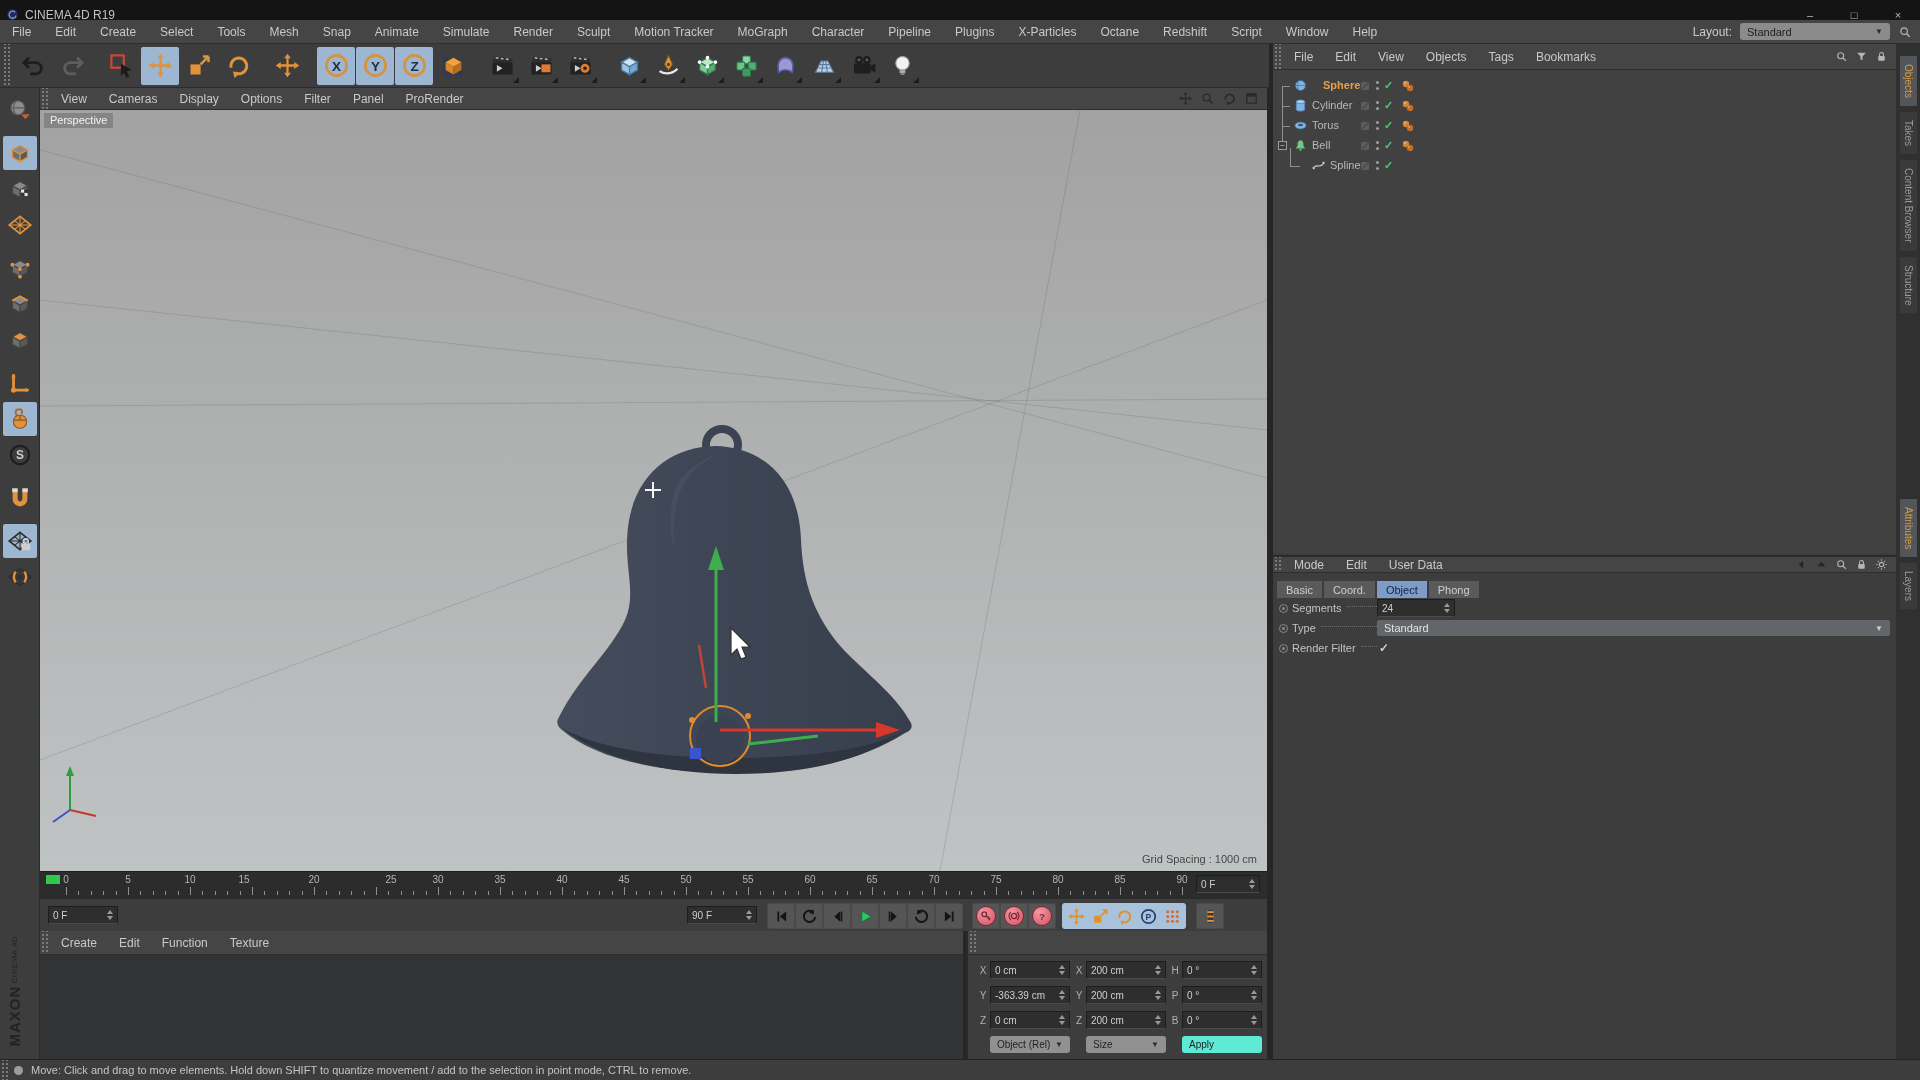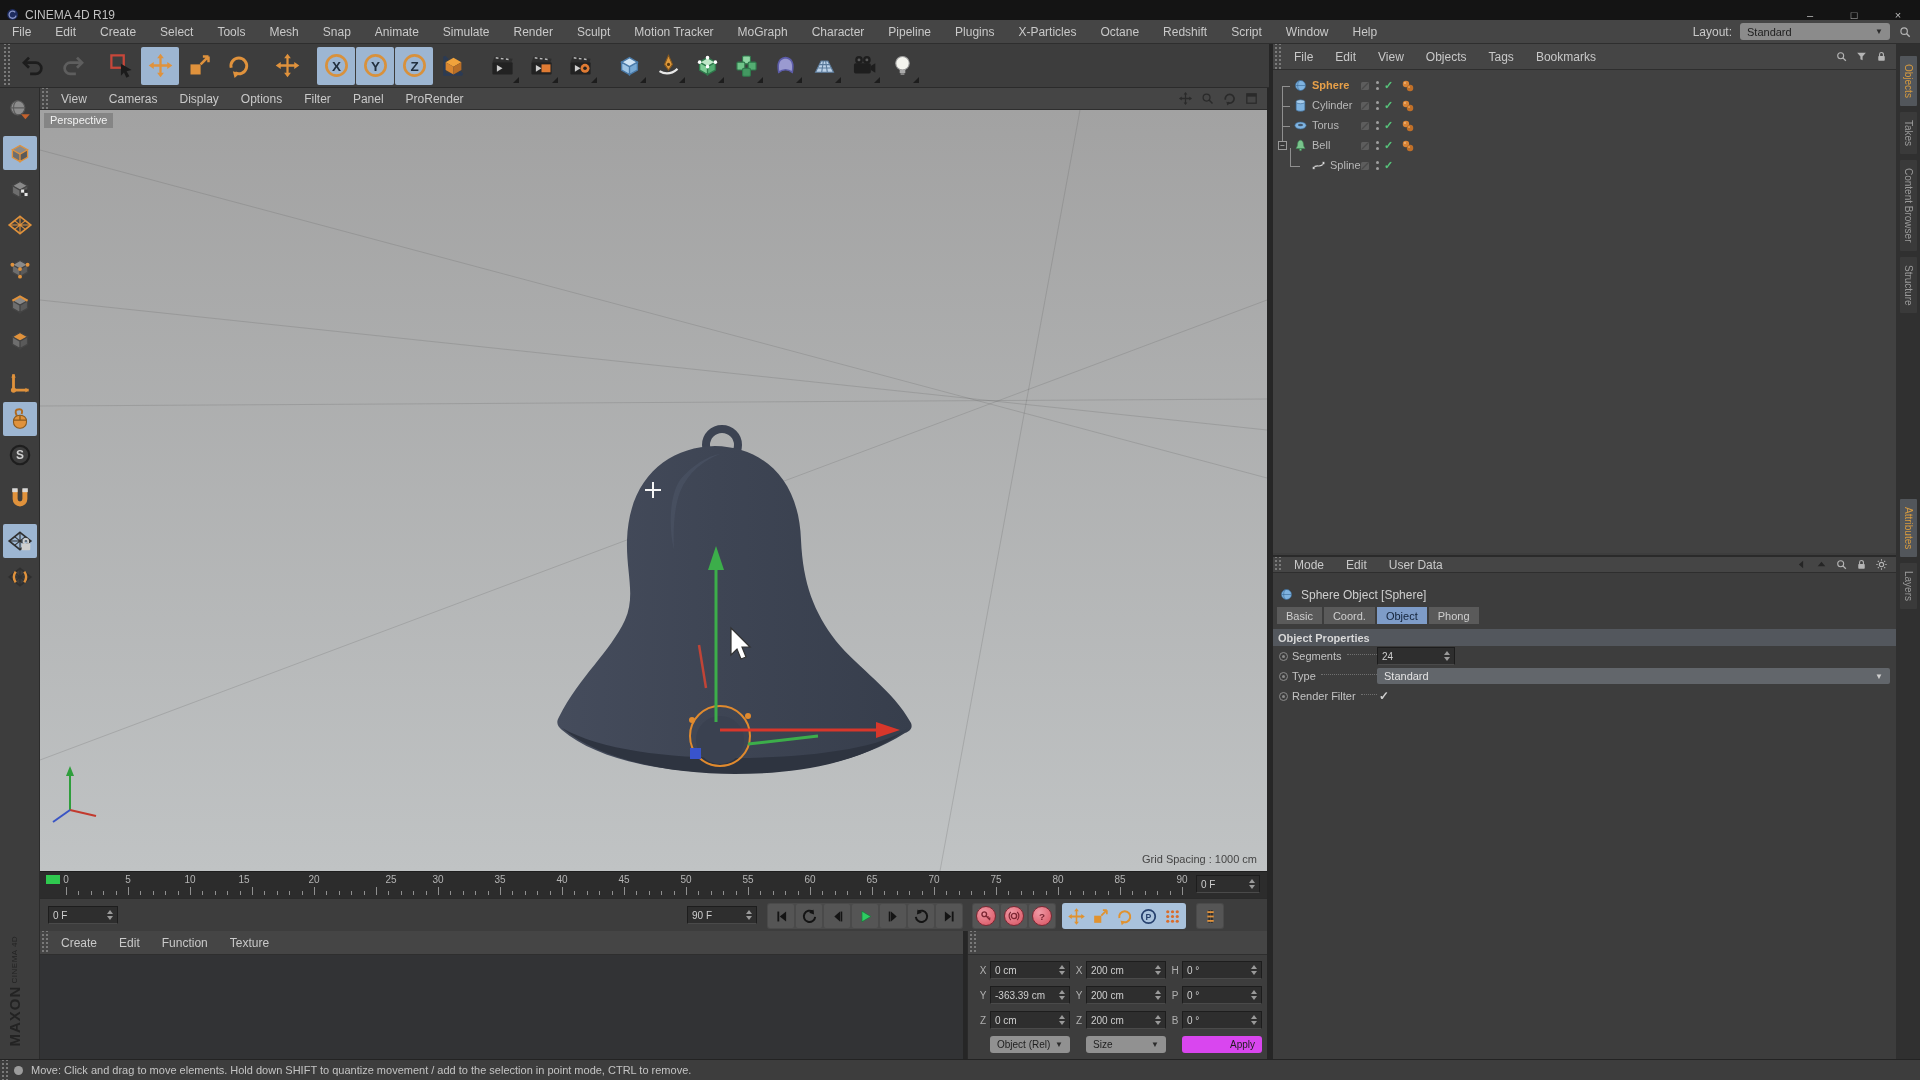--- a/index.html
+++ b/index.html
@@ -88,21 +88,21 @@
   
   #coord-panel { position:absolute; top:931px; left:967px; width:300px; bottom:21px; background:#3d3d3d; border-left:1px solid #2a2a2a; }
   #coord-head { height:24px; background:#454545; border-bottom:1px solid #2e2e2e; display:flex; align-items:center; }
   .coord-title { color:#c9c9c9; font-size:11px; }
   .coord-col { position:absolute; top:30px; }
   .coord-row { display:flex; align-items:center; margin-bottom:7px; }
   .axis-label { width:10px; color:#b0b0b0; font-size:10px; text-align:center; margin-right:2px; }
   .coord-field { width:80px; }
   .pill { height:17px; background:#919191; border-radius:3px; color:#1e1e1e; font-size:10px; display:flex; align-items:center; padding:0 7px; }
   .pill .dd-arrow { margin-left:auto; color:#2c2c2c; font-size:8px; }
-  .apply-btn { justify-content:flex-end; background:#d946ef; }
+  .apply-btn { justify-content:flex-start; background:#5eead4; }
 
   
   #statusbar { position:absolute; bottom:0; left:0; width:1920px; height:21px; background:#3d3d3d; border-top:1px solid #232323; display:flex; align-items:center; }
   #status-dot { width:9px; height:9px; border-radius:50%; background:#9c9c9c; margin:0 8px 0 4px; }
   #status-text { color:#c4c4c4; font-size:11px; }
 
   
   #right-panel { position:absolute; top:44px; left:1273px; width:647px; bottom:21px; background:#3d3d3d; }
   #om-menu { position:absolute; top:0; left:0; right:24px; height:26px; background:#454545; border-bottom:1px solid #2e2e2e; display:flex; align-items:center; }
   .panel-menu-item { padding:0 11px; color:#c9c9c9; font-size:12px; }
@@ -1123,21 +1123,21 @@
   <div id="om-list">
       <div class="tree-line" style="left: 9px; top: 16px; width: 1px; height: 60px;"></div>
       <div class="om-row" style="top: 6px;">
         <div class="tree-line" style="left: 9px; top: 10px; width: 8px; height: 1px;"></div>
         <span class="icon obj-icon" style="left: 20px;">
           <svg viewBox="0 0 24 24">
             <circle cx="12" cy="12" r="8" fill="#7fb3e0" stroke="#3a6a96"></circle>
             <path d="M12 4 a4.5 8 0 0 0 0 16 M4 12 h16" stroke="#3a6a96" stroke-width="1" fill="none"></path>
           </svg>
         </span>
-        <span class="om-name selected" style="left: 39px;">Sphere</span>
+        <span class="om-name selected" style="left: 50px;">Sphere</span>
         <span class="icon om-visbox">
           <svg viewBox="0 0 24 24">
             <rect x="4" y="4" width="16" height="16" rx="3" fill="#5d5d5d"></rect>
             <path d="M18 6 L6 18" stroke="#494949" stroke-width="2.4"></path>
           </svg>
         </span>
         <span class="om-dots">
           <i></i>
           <i></i>
         </span>
@@ -1295,36 +1295,26 @@
         </span>
         <span class="icon">
           <svg viewBox="0 0 24 24">
             <circle cx="12" cy="12" r="4" fill="none" stroke="#b5b5b5" stroke-width="2"></circle>
             <path d="M12 5 V2.5 M12 21.5 V19 M5 12 H2.5 M21.5 12 H19 M7 7 L5.2 5.2 M18.8 18.8 L17 17 M17 7 L18.8 5.2 M5.2 18.8 L7 17" stroke="#b5b5b5" stroke-width="2"></path>
           </svg>
         </span>
       </div>
   </div>
   <div id="am-body">
-    <div id="am-title">
-      <span class="icon">
-        <svg viewBox="0 0 24 24">
-            <circle cx="12" cy="12" r="8" fill="#7fb3e0" stroke="#3a6a96"></circle>
-            <path d="M12 4 a4.5 8 0 0 0 0 16 M4 12 h16" stroke="#3a6a96" stroke-width="1" fill="none"></path>
-          </svg>
-      </span>
-      <span>Sphere Object [Sphere]</span>
-    </div>
     <div id="am-tabs">
         <div class="am-tab">Basic</div>
         <div class="am-tab">Coord.</div>
         <div class="am-tab active">Object</div>
         <div class="am-tab">Phong</div>
       </div>
-    <div id="am-section">Object Properties</div>
     <div id="am-props">
         <div class="prop-row">
           <span class="prop-bullet">
             <i></i>
           </span>
           <span class="prop-label">Segments</span>
           <span class="prop-leader" style="width: 48.8px;"></span>
           <div class="field prop-field">
             <span>24</span>
             <span class="stepper">

